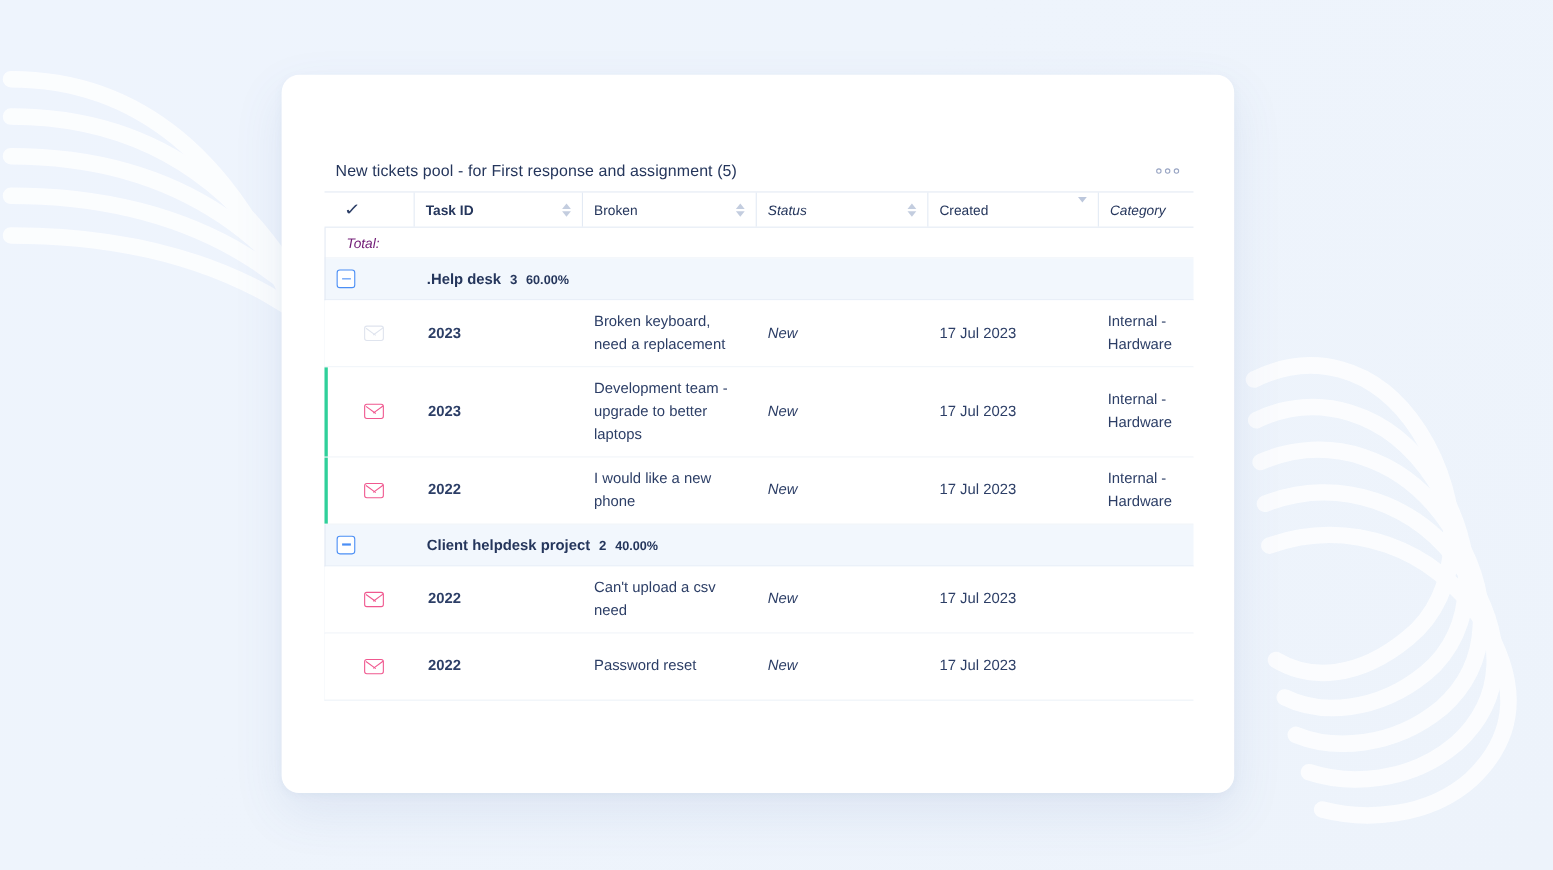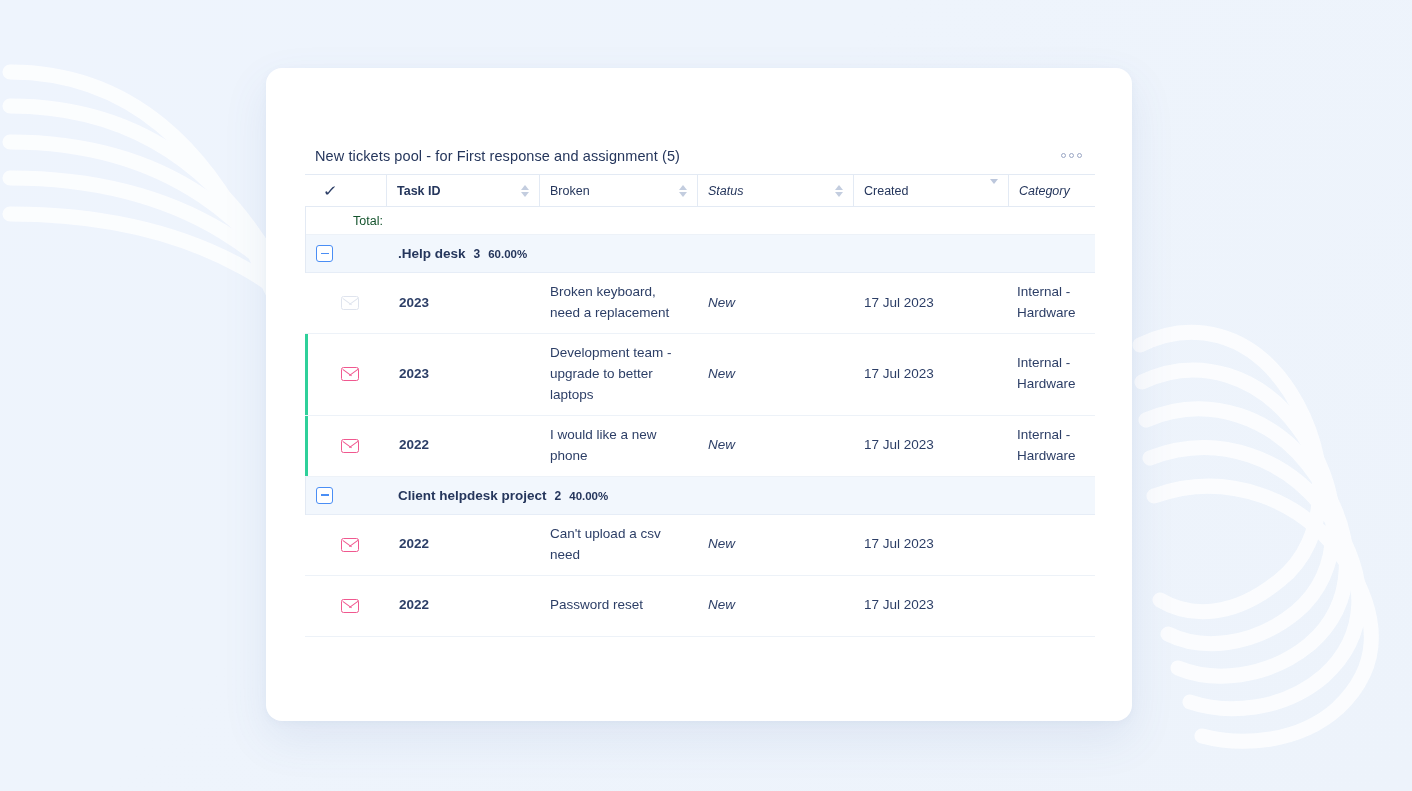--- a/index.html
+++ b/index.html
@@ -12,21 +12,21 @@
     position: relative;
     width: 1412px; height: 791px;
     background: linear-gradient(135deg, #eef4fd 0%, #eef4fc 40%, #edf3fb 100%);
     overflow: hidden;
   }
   .bg-waves { position: absolute; inset: 0; pointer-events: none; }
 
   
   .card {
     position: absolute;
-    left: 266px; top: 68px;
+    left: 256px; top: 68px;
     width: 866px; height: 653px;
     background: #ffffff;
     border-radius: 16px;
     box-shadow: 0 18px 45px rgba(79,110,165,0.10), 0 2px 8px rgba(79,110,165,0.05);
   }
 
   
   .grid {
     position: absolute;
     left: 39px; top: 69px;
@@ -86,22 +86,22 @@
   .c-task { width: 153px; font-weight: bold; }
   .c-subj { width: 158px; }
   .c-stat { width: 156px; font-style: italic; }
   .c-crea { width: 155px; }
   .c-cat  { width: 86px; }
 
   
   .total-row {
     display: flex; align-items: center; height: 28px;
     border-bottom: 1px solid #edf2f8;
-    font-size: 12.5px; color: #14532d;
-    padding-left: 48px; box-sizing: border-box;
+    font-size: 12.5px; color: #701a75;
+    padding-left: 20px; box-sizing: border-box; font-style: italic;
   }
 
   
   .group-row {
     display: flex; align-items: center;
     height: 38px;
     background: #f2f7fd;
     border-bottom: 1px solid #e6edf7;
     box-sizing: border-box;
     font-weight: bold;

